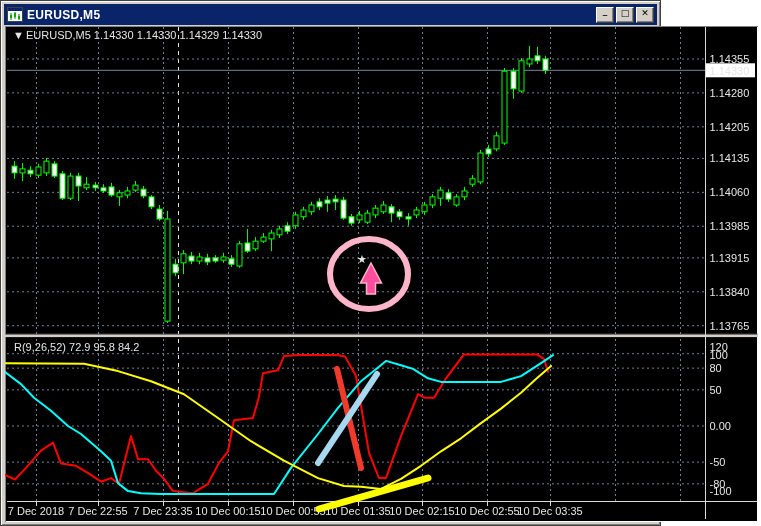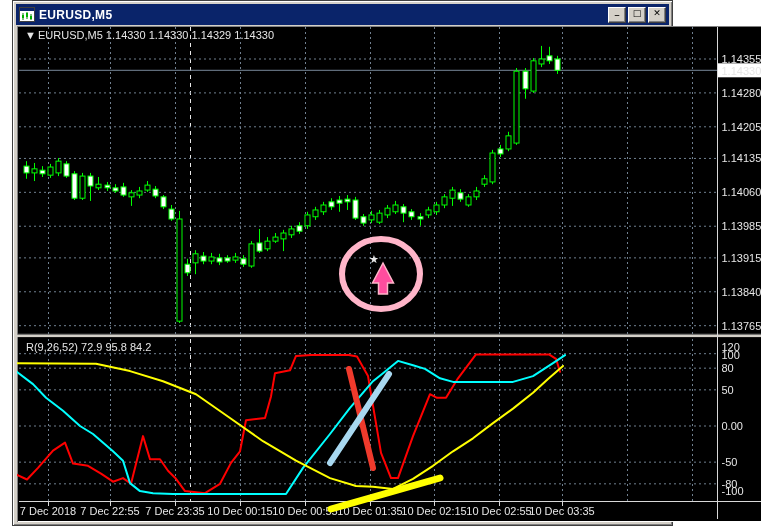--- a/index.html
+++ b/index.html
@@ -1,21 +1,20 @@
 <!DOCTYPE html>
 <html><head>
 <meta charset="utf-8">
 <style>
   html,body{margin:0;padding:0;background:#fff;}
   .window{
     position:relative;width:661px;height:526px;background:#D4D0C8;
     font-family:"Liberation Sans",sans-serif;box-sizing:border-box;
     border:1px solid #404040;
     box-shadow:inset 1px 1px 0 #ffffff, inset -1px -1px 0 #808080;
-    margin-left:12px;
   }
   .titlebar{
     position:absolute;left:3px;top:3px;right:3px;height:21px;
     background:#0A246A;display:flex;align-items:center;padding:0 2px;z-index:5;
   }
   .title-icon{width:16px;height:15px;margin:0 4px 0 1px;flex:0 0 auto;}
   .title-text{color:#ffffff;font-weight:bold;font-size:12px;letter-spacing:.3px;}
   .title-buttons{margin-left:auto;display:flex;gap:2px;padding-right:1px;}
   .tbtn{
     width:16px;height:14px;background:#D4D0C8;color:#000;

